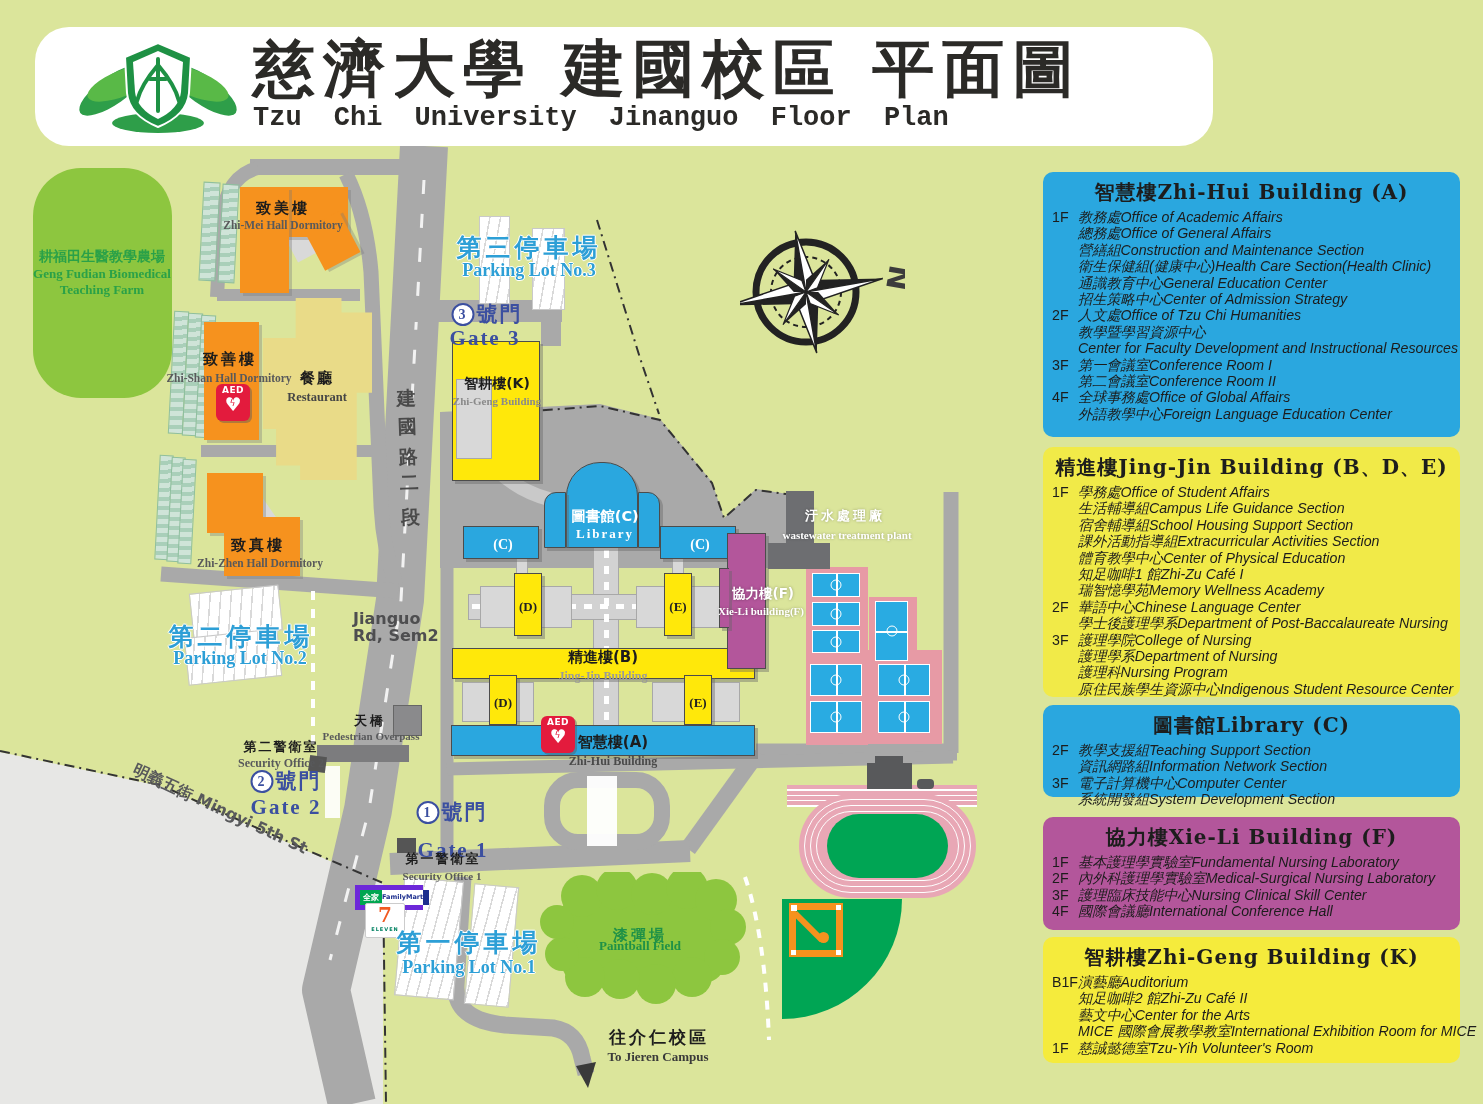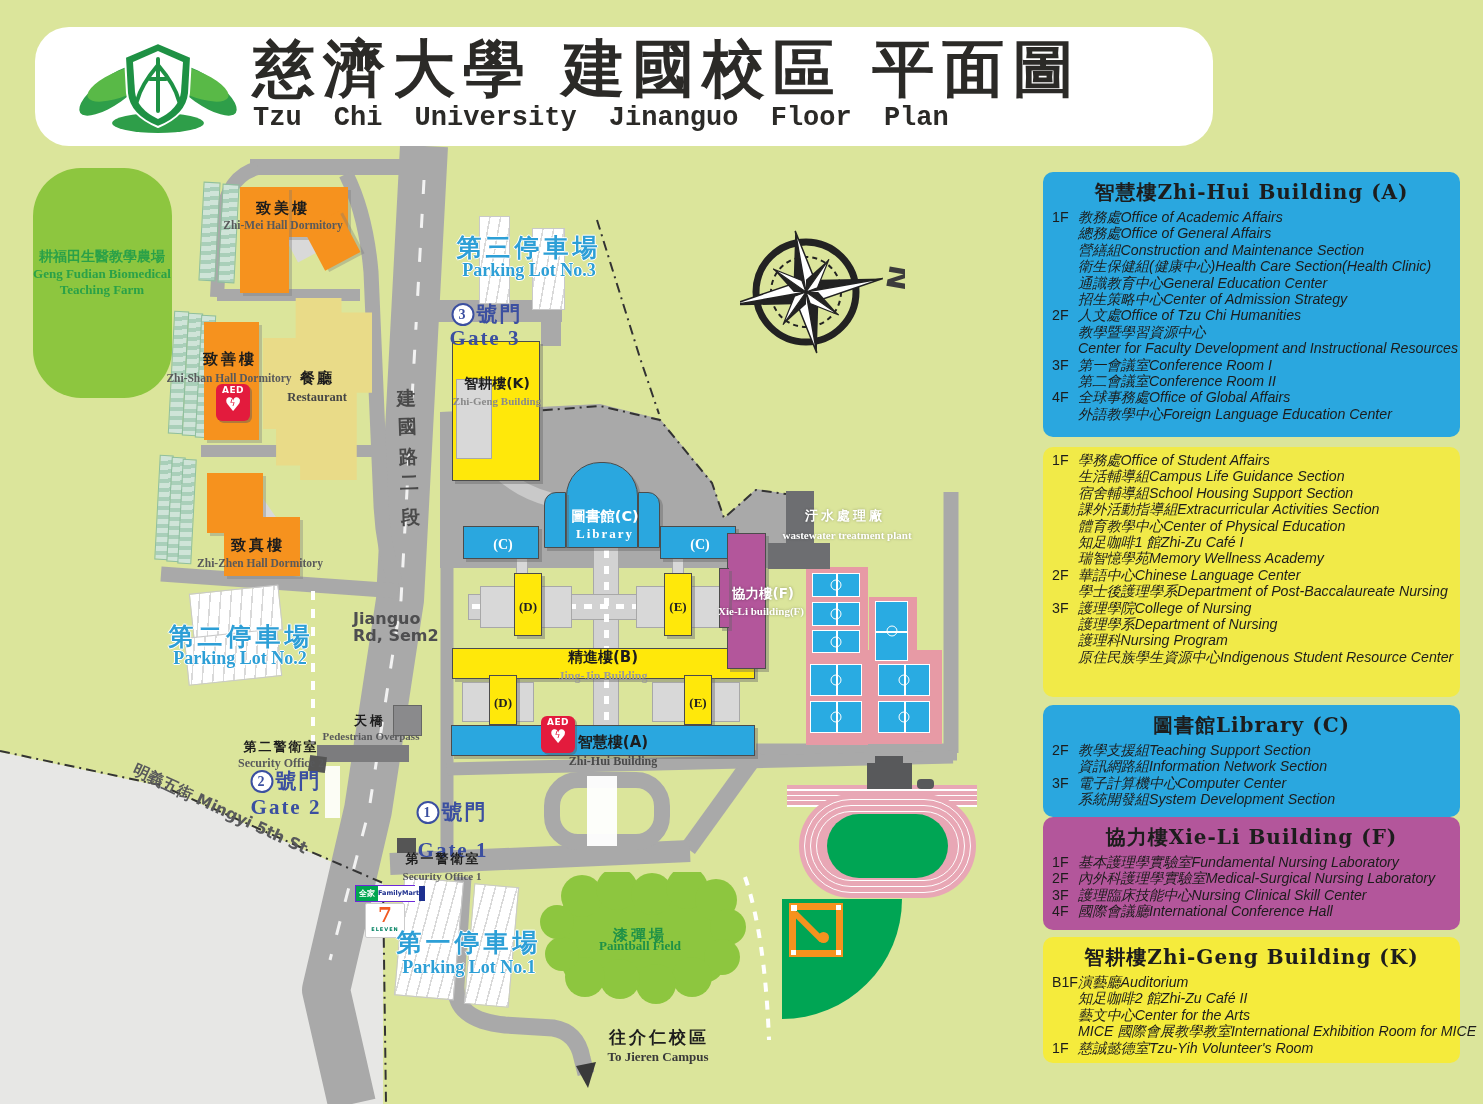--- a/index.html
+++ b/index.html
@@ -181,20 +181,21 @@
           <span class="fl">4F</span>
           <span class="tx">全球事務處Office of Global Affairs</span>
         </div>
         <div class="lrow">
           <span class="fl"></span>
           <span class="tx">外語教學中心Foreign Language Education Center</span>
         </div>
       </div>
   </section>
   <section class="panel" style="top:447px;height:250px;background:#F1EA48;">
+    <div class="ptitle">精進樓Jing-Jin Building (B、D、E)</div>
     <div>
         <div class="lrow">
           <span class="fl">1F</span>
           <span class="tx">學務處Office of Student Affairs</span>
         </div>
         <div class="lrow">
           <span class="fl"></span>
           <span class="tx">生活輔導組Campus Life Guidance Section</span>
         </div>
         <div class="lrow">
@@ -236,21 +237,21 @@
         <div class="lrow">
           <span class="fl"></span>
           <span class="tx">護理科Nursing Program</span>
         </div>
         <div class="lrow">
           <span class="fl"></span>
           <span class="tx">原住民族學生資源中心Indigenous Student Resource Center</span>
         </div>
       </div>
   </section>
-  <section class="panel" style="top:705px;height:112px;background:#2AA7DF;">
+  <section class="panel" style="top:705px;height:92px;background:#2AA7DF;">
     <div class="ptitle">圖書館Library (C)</div>
     <div>
         <div class="lrow">
           <span class="fl">2F</span>
           <span class="tx">教學支援組Teaching Support Section</span>
         </div>
         <div class="lrow">
           <span class="fl"></span>
           <span class="tx">資訊網路組Information Network Section</span>
         </div>
@@ -419,21 +420,21 @@
   <div class="pk" style="left:191px;top:589px;width:88px;height:44px;transform:rotate(-6deg);"></div>
   <div class="pk" style="left:186px;top:633px;width:92px;height:46px;transform:rotate(-6deg);"></div>
   <div class="pk" style="left:399px;top:879px;width:58px;height:117px;transform:rotate(5deg);"></div>
   <div class="pk" style="left:469px;top:885px;width:43px;height:119px;transform:rotate(5deg);"></div>
 
   <div class="dark" style="left:317px;top:745px;width:92px;height:17px;background:#7c7c7e;"></div>
   <div class="dark" style="left:393px;top:705px;width:27px;height:29px;background:#8a8a8c;border:1px solid #666;"></div>
   <div class="dark" style="left:309px;top:756px;width:17px;height:16px;background:#555;transform:rotate(8deg);"></div>
   <div class="dark" style="left:397px;top:838px;width:19px;height:15px;background:#555;"></div>
 
-  <div class="abs" style="left:355px;top:885px;width:58px;height:15px;display:flex;border:1px solid #6d28d9;z-index:4;">
+  <div class="abs" style="left:355px;top:885px;width:58px;height:15px;display:flex;border:5px solid #6d28d9;z-index:4;">
     <span style="background:#00A650;color:#fff;font-size:8px;font-weight:bold;flex:0 0 22px;text-align:center;line-height:15px;">全家</span>
     <span style="background:#fff;color:#1d2f8f;font-size:6.5px;font-weight:bold;flex:1;text-align:center;line-height:15px;">FamilyMart</span>
     <span style="background:#1d2f8f;flex:0 0 6px;"></span>
   </div>
   <div class="abs" style="left:365px;top:903px;width:38px;height:33px;background:#fff;border:1px solid #ccc;border-radius:2px;z-index:4;text-align:center;">
     <div style="font-size:20px;font-weight:900;color:#F15A22;line-height:22px;font-family:'DejaVu Serif',serif;">7</div>
     <div style="font-size:5px;font-weight:bold;color:#008161;letter-spacing:1px;line-height:6px;">ELEVEN</div>
   </div>
 
   <div class="aed" style="left:216px;top:384px;">

